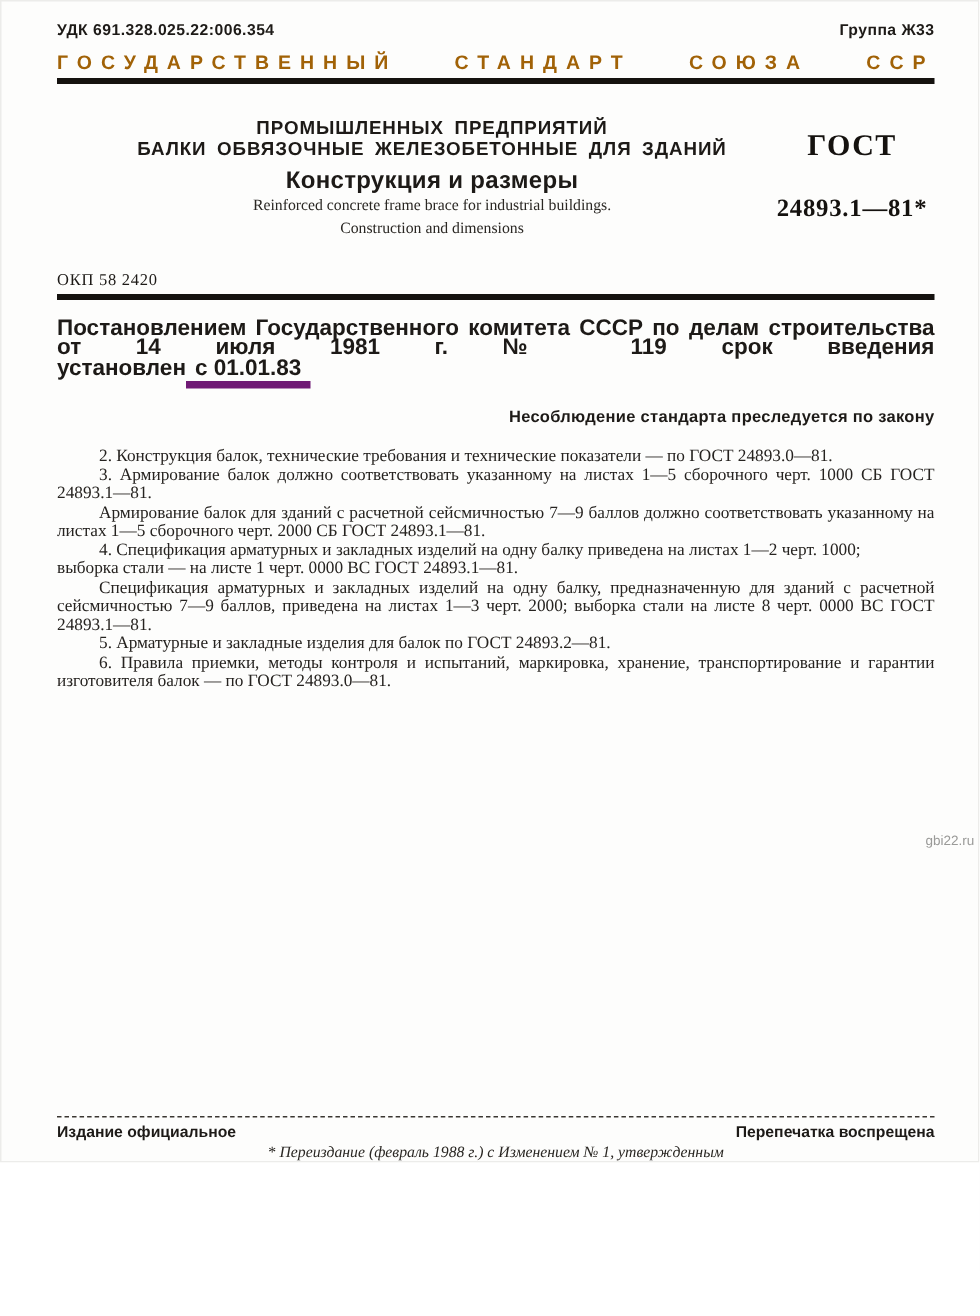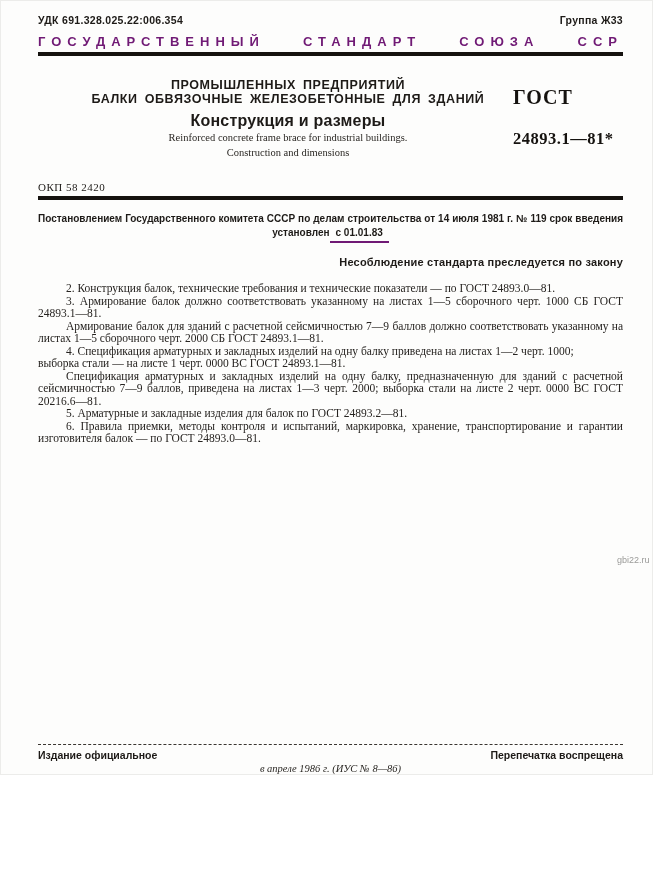--- a/index.html
+++ b/index.html
@@ -21,53 +21,53 @@
     margin-top:14px;
     font-family:"Liberation Sans", sans-serif;
     font-weight:bold;font-size:10.5px;letter-spacing:.3px;color:#1d1a17;
   }
 
   
   .state-header{
     display:flex;justify-content:space-between;align-items:baseline;
     margin-top:8px;
     font-family:"Liberation Sans", sans-serif;
-    font-weight:bold;font-size:13px;color:#701a75;
+    font-weight:bold;font-size:13px;color:#a16207;
   }
   .state-header span{letter-spacing:6px;white-space:nowrap;}
   .rule-thick{height:4px;background:#15120f;margin-top:3px;}
 
   
   .title-zone{display:flex;margin-top:22px;}
   .title-main{
     width:430px;margin-left:35px;text-align:center;
     font-family:"Liberation Sans", sans-serif;color:#1d1a17;
   }
   .title-ru{font-weight:bold;font-size:12.5px;line-height:14px;letter-spacing:.6px;word-spacing:3px;}
   .title-sub{font-weight:bold;font-size:16px;margin-top:6px;letter-spacing:.2px;}
   .title-en{font-size:10.5px;line-height:12.5px;margin-top:2px;font-family:"Liberation Serif", serif;color:#2a2723;text-align:center;}
   .gost-box{
-    margin-left:auto;margin-top:8px;text-align:left;width:110px;
+    margin-left:auto;margin-top:8px;text-align:center;width:110px;
     font-family:"Liberation Serif", serif;font-weight:bold;color:#15120f;
   }
   .gost-label{font-size:20px;letter-spacing:1px;}
   .gost-number{font-size:16.5px;margin-top:20px;letter-spacing:.5px;white-space:nowrap;}
 
   .okp{margin-top:22px;font-size:11px;letter-spacing:.5px;color:#1d1a17;}
   .rule-thick2{height:4px;background:#15120f;margin-top:3px;}
 
   
   .decree{
     margin-top:12px;
     font-family:"Liberation Sans", sans-serif;
-    font-weight:bold;font-size:10px;line-height:13px;color:#1d1a17;
+    font-weight:bold;font-size:15px;line-height:13px;color:#1d1a17;
   }
   .decree-line1{text-align:justify;text-align-last:justify;}
-  .decree-line2{display:flex;justify-content:center;margin-top:1px;}
-  .decree-date{border-bottom:2px solid #701a75;padding:0 6px 2px 6px;}
+  .decree-line2{display:flex;justify-content:flex-start;margin-top:1px;}
+  .decree-date{border-bottom:5px solid #701a75;padding:0 6px 2px 6px;}
 
   .law-notice{
     margin-top:13px;text-align:right;
     font-family:"Liberation Sans", sans-serif;
     font-weight:bold;font-size:11px;color:#1d1a17;letter-spacing:.2px;
   }
 
   
   .body-text{margin-top:14px;font-size:11.5px;line-height:12.5px;color:#262320;}
   .para{margin:0;text-align:justify;}
@@ -140,32 +140,33 @@
     </div>
 
     <div class="law-notice">Несоблюдение стандарта преследуется по закону</div>
 
     <div class="body-text">
       <p class="para indent">2. Конструкция балок, технические требования и технические показатели — по ГОСТ 24893.0—81.</p>
       <p class="para indent">3. Армирование балок должно соответствовать указанному на листах 1—5 сборочного черт. 1000 СБ ГОСТ 24893.1—81.</p>
       <p class="para indent">Армирование балок для зданий с расчетной сейсмичностью 7—9 баллов должно соответствовать указанному на листах 1—5 сборочного черт. 2000 СБ ГОСТ 24893.1—81.</p>
       <p class="para indent">4. Спецификация арматурных и закладных изделий на одну балку приведена на листах 1—2 черт. 1000;</p>
       <p class="para">выборка стали — на листе 1 черт. 0000 ВС ГОСТ 24893.1—81.</p>
-      <p class="para indent">Спецификация арматурных и закладных изделий на одну балку, предназначенную для зданий с расчетной сейсмичностью 7—9 баллов, приведена на листах 1—3 черт. 2000; выборка стали на листе 2 черт. 0000 ВС ГОСТ 20216.6—81.</p>
+      <p class="para indent">Спецификация арматурных и закладных изделий на одну балку, предназначенную для зданий с расчетной сейсмичностью 7—9 баллов, приведена на листах 1—3 черт. 2000; выборка стали на листе 8 черт. 0000 ВС ГОСТ 24893.1—81.</p>
       <p class="para indent">5. Арматурные и закладные изделия для балок по ГОСТ 24893.2—81.</p>
       <p class="para indent">6. Правила приемки, методы контроля и испытаний, маркировка, хранение, транспортирование и гарантии изготовителя балок — по ГОСТ 24893.0—81.</p>
     </div>
   </div>
 
   <div class="footer">
     <div class="footer-rule"></div>
     <div class="footer-row">
       <span>Издание официальное</span>
       <span>Перепечатка воспрещена</span>
     </div>
     <div class="footer-note">
+      <div>* Переиздание (февраль 1988 г.) с Изменением № 1, утвержденным</div>
       <div>в апреле 1986 г. (ИУС № 8—86)</div>
     </div>
   </div>
 
   <div class="page-number">20</div>
   <div class="watermark">gbi22.ru</div>
 </div>
 
 </body></html>

